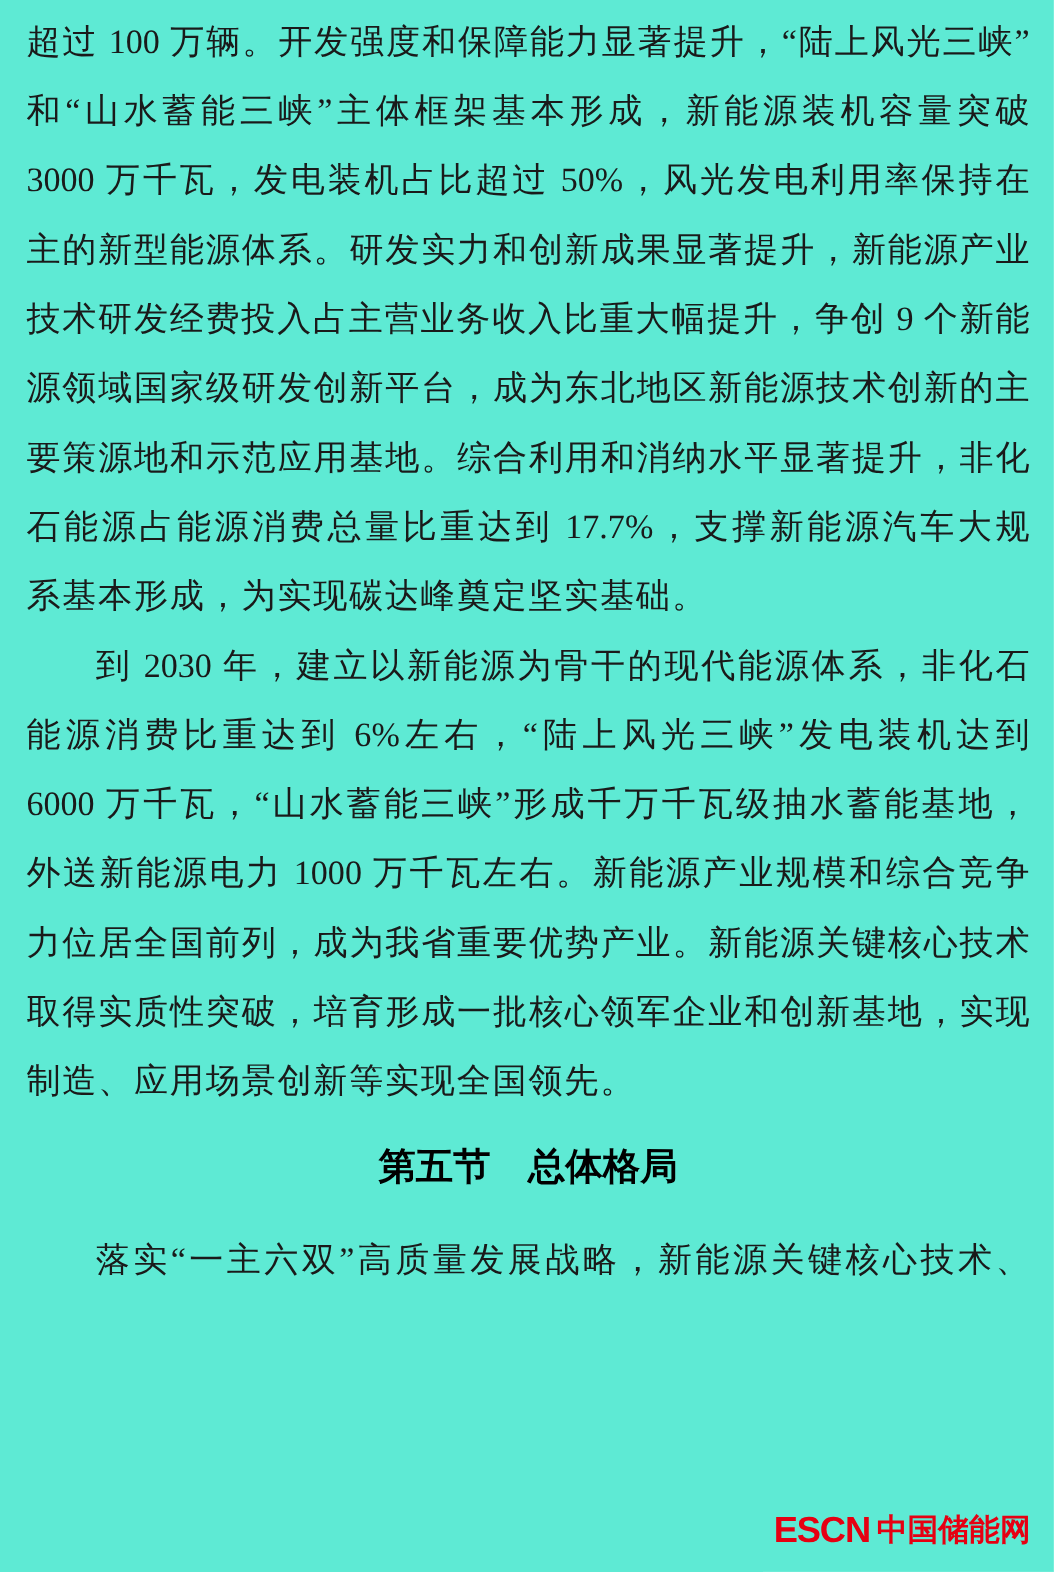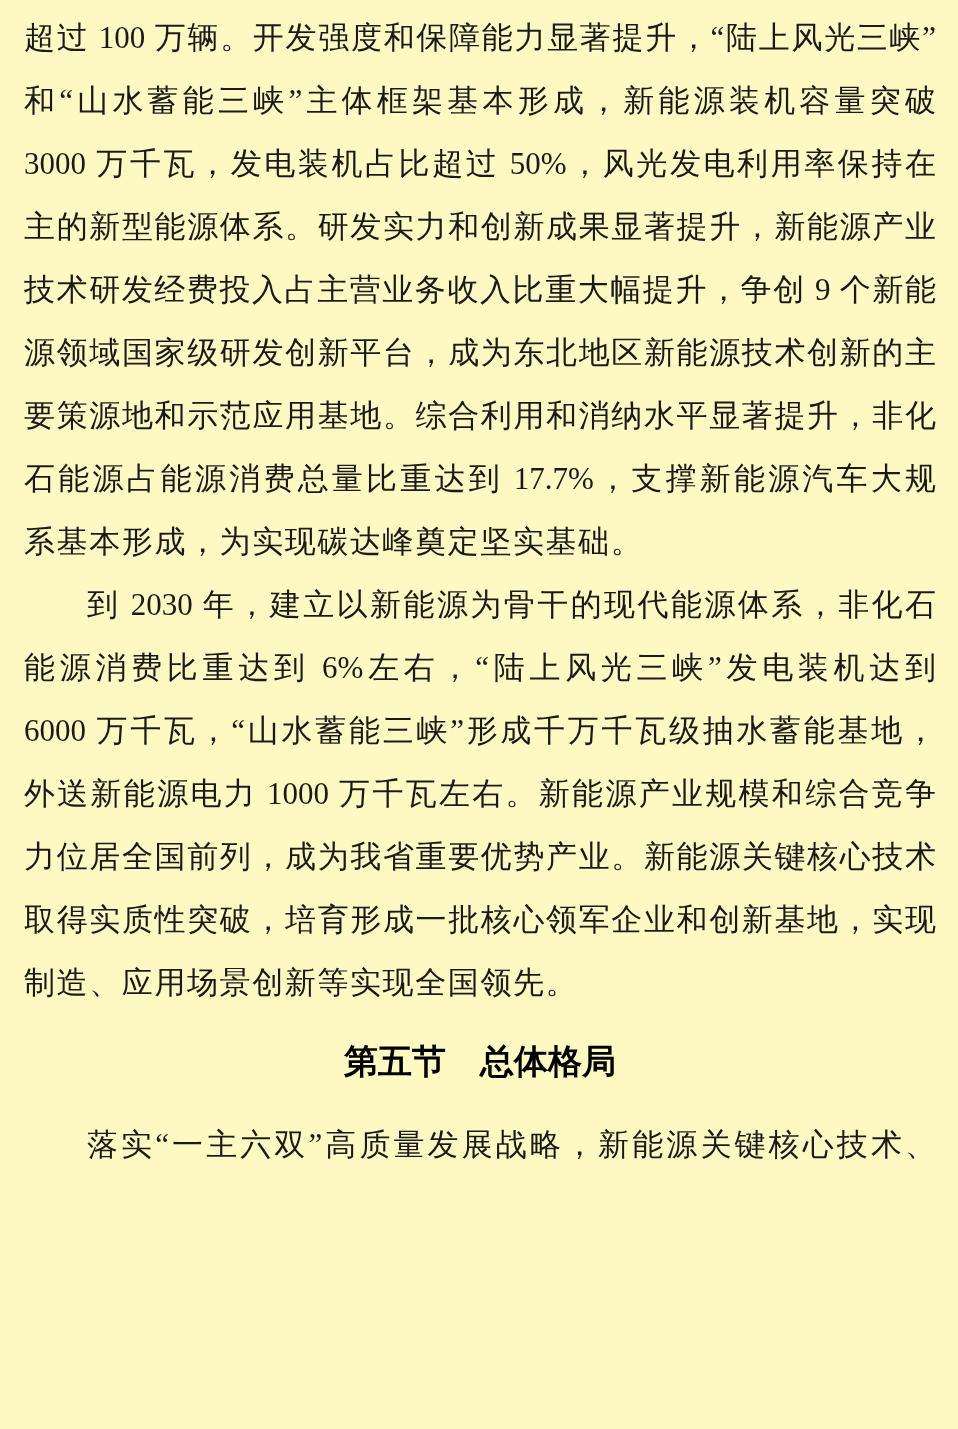--- a/index.html
+++ b/index.html
@@ -63,21 +63,21 @@
     letter-spacing: -1px;
   }
   .logo-cn {
     font-size: 28px;
     font-weight: bold;
   }
 </style>
 </head>
 <body>
 
-<div class="page" style="background: #fef9c3; color: rgb(26, 26, 26);">
+<div class="page" style="background: #5eead4; color: rgb(26, 26, 26);">
   <div class="text-block">
     <div class="line">超过 100 万辆。开发强度和保障能力显著提升，“陆上风光三峡”</div>
     <div class="line">和“山水蓄能三峡”主体框架基本形成，新能源装机容量突破</div>
     <div class="line">3000 万千瓦，发电装机占比超过 50%，风光发电利用率保持在</div>
     <div class="line">主的新型能源体系。研发实力和创新成果显著提升，新能源产业</div>
     <div class="line">技术研发经费投入占主营业务收入比重大幅提升，争创 9 个新能</div>
     <div class="line">源领域国家级研发创新平台，成为东北地区新能源技术创新的主</div>
     <div class="line">要策源地和示范应用基地。综合利用和消纳水平显著提升，非化</div>
     <div class="line">石能源占能源消费总量比重达到 17.7%，支撑新能源汽车大规</div>
     <div class="line end">系基本形成，为实现碳达峰奠定坚实基础。</div>
@@ -87,13 +87,17 @@
     <div class="line">外送新能源电力 1000 万千瓦左右。新能源产业规模和综合竞争</div>
     <div class="line">力位居全国前列，成为我省重要优势产业。新能源关键核心技术</div>
     <div class="line">取得实质性突破，培育形成一批核心领军企业和创新基地，实现</div>
     <div class="line end">制造、应用场景创新等实现全国领先。</div>
 
     <div class="section-heading">第五节　总体格局</div>
 
     <div class="line indent next-para">落实“一主六双”高质量发展战略，新能源关键核心技术、</div>
   </div>
 
+  <div class="logo" style="color: rgb(230, 0, 18);">
+    <span class="logo-latin">ESCN</span>
+    <span class="logo-cn">中国储能网</span>
+  </div>
 </div>
 
 </body></html>

